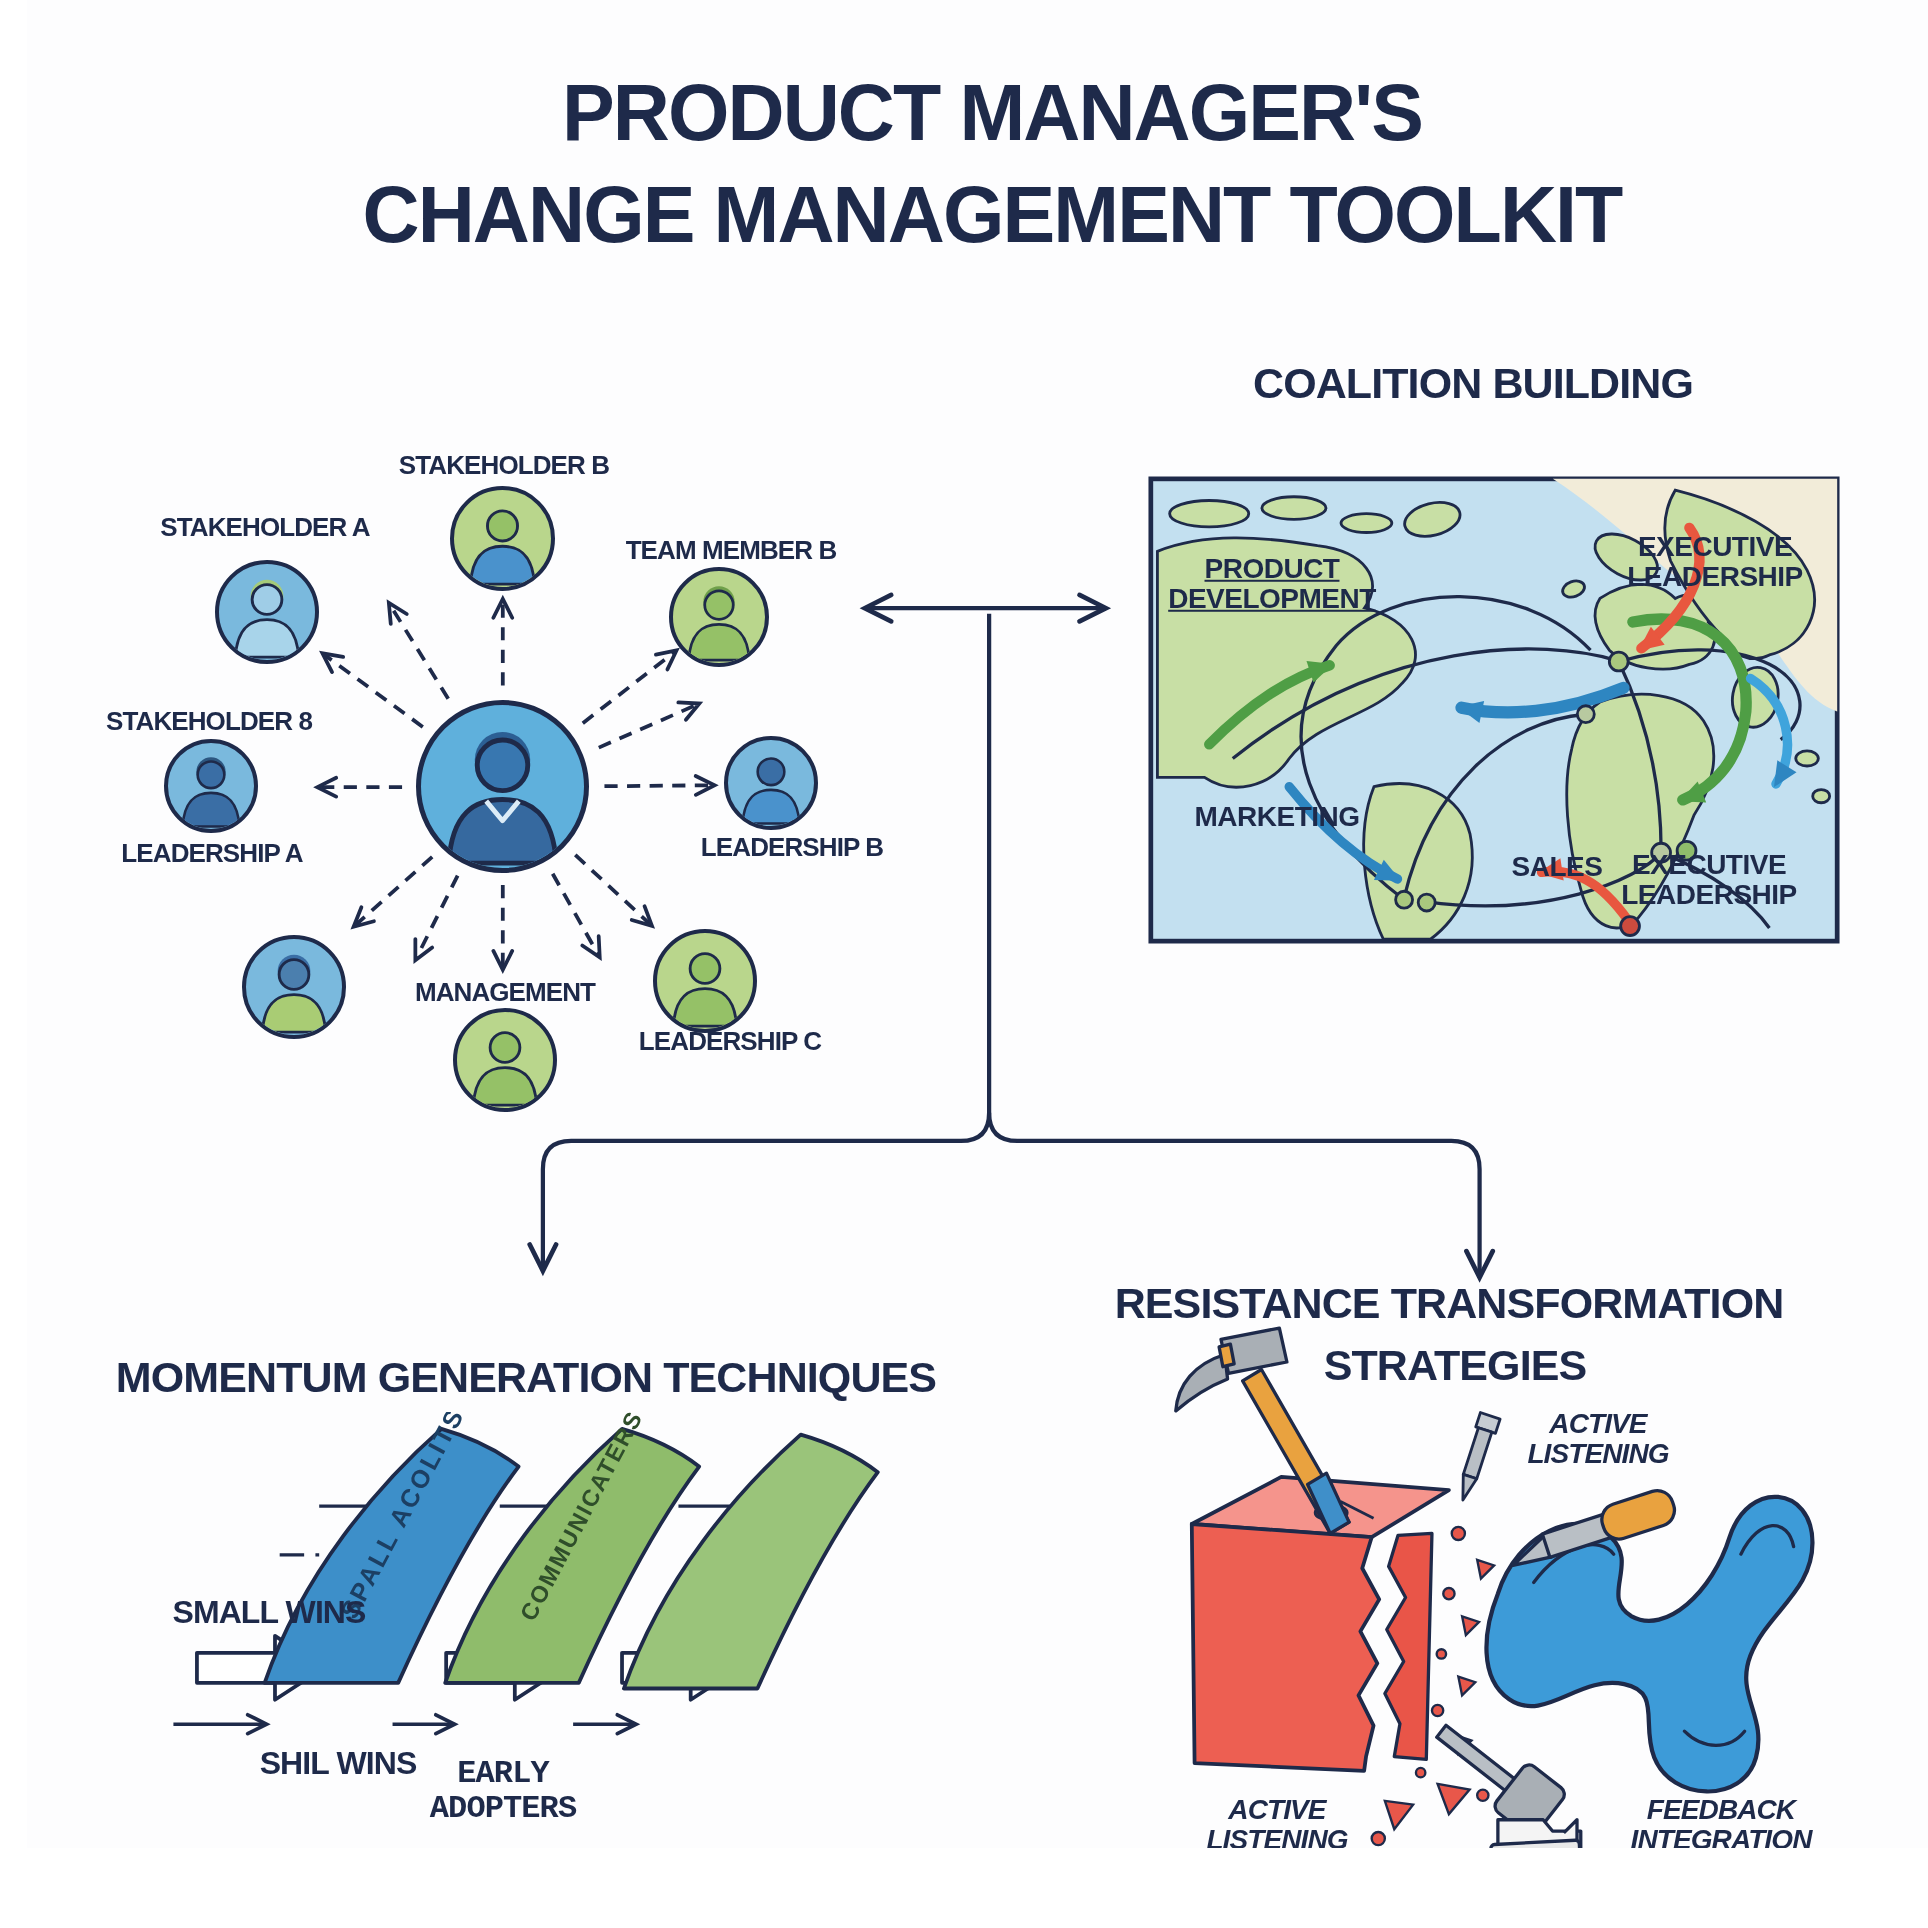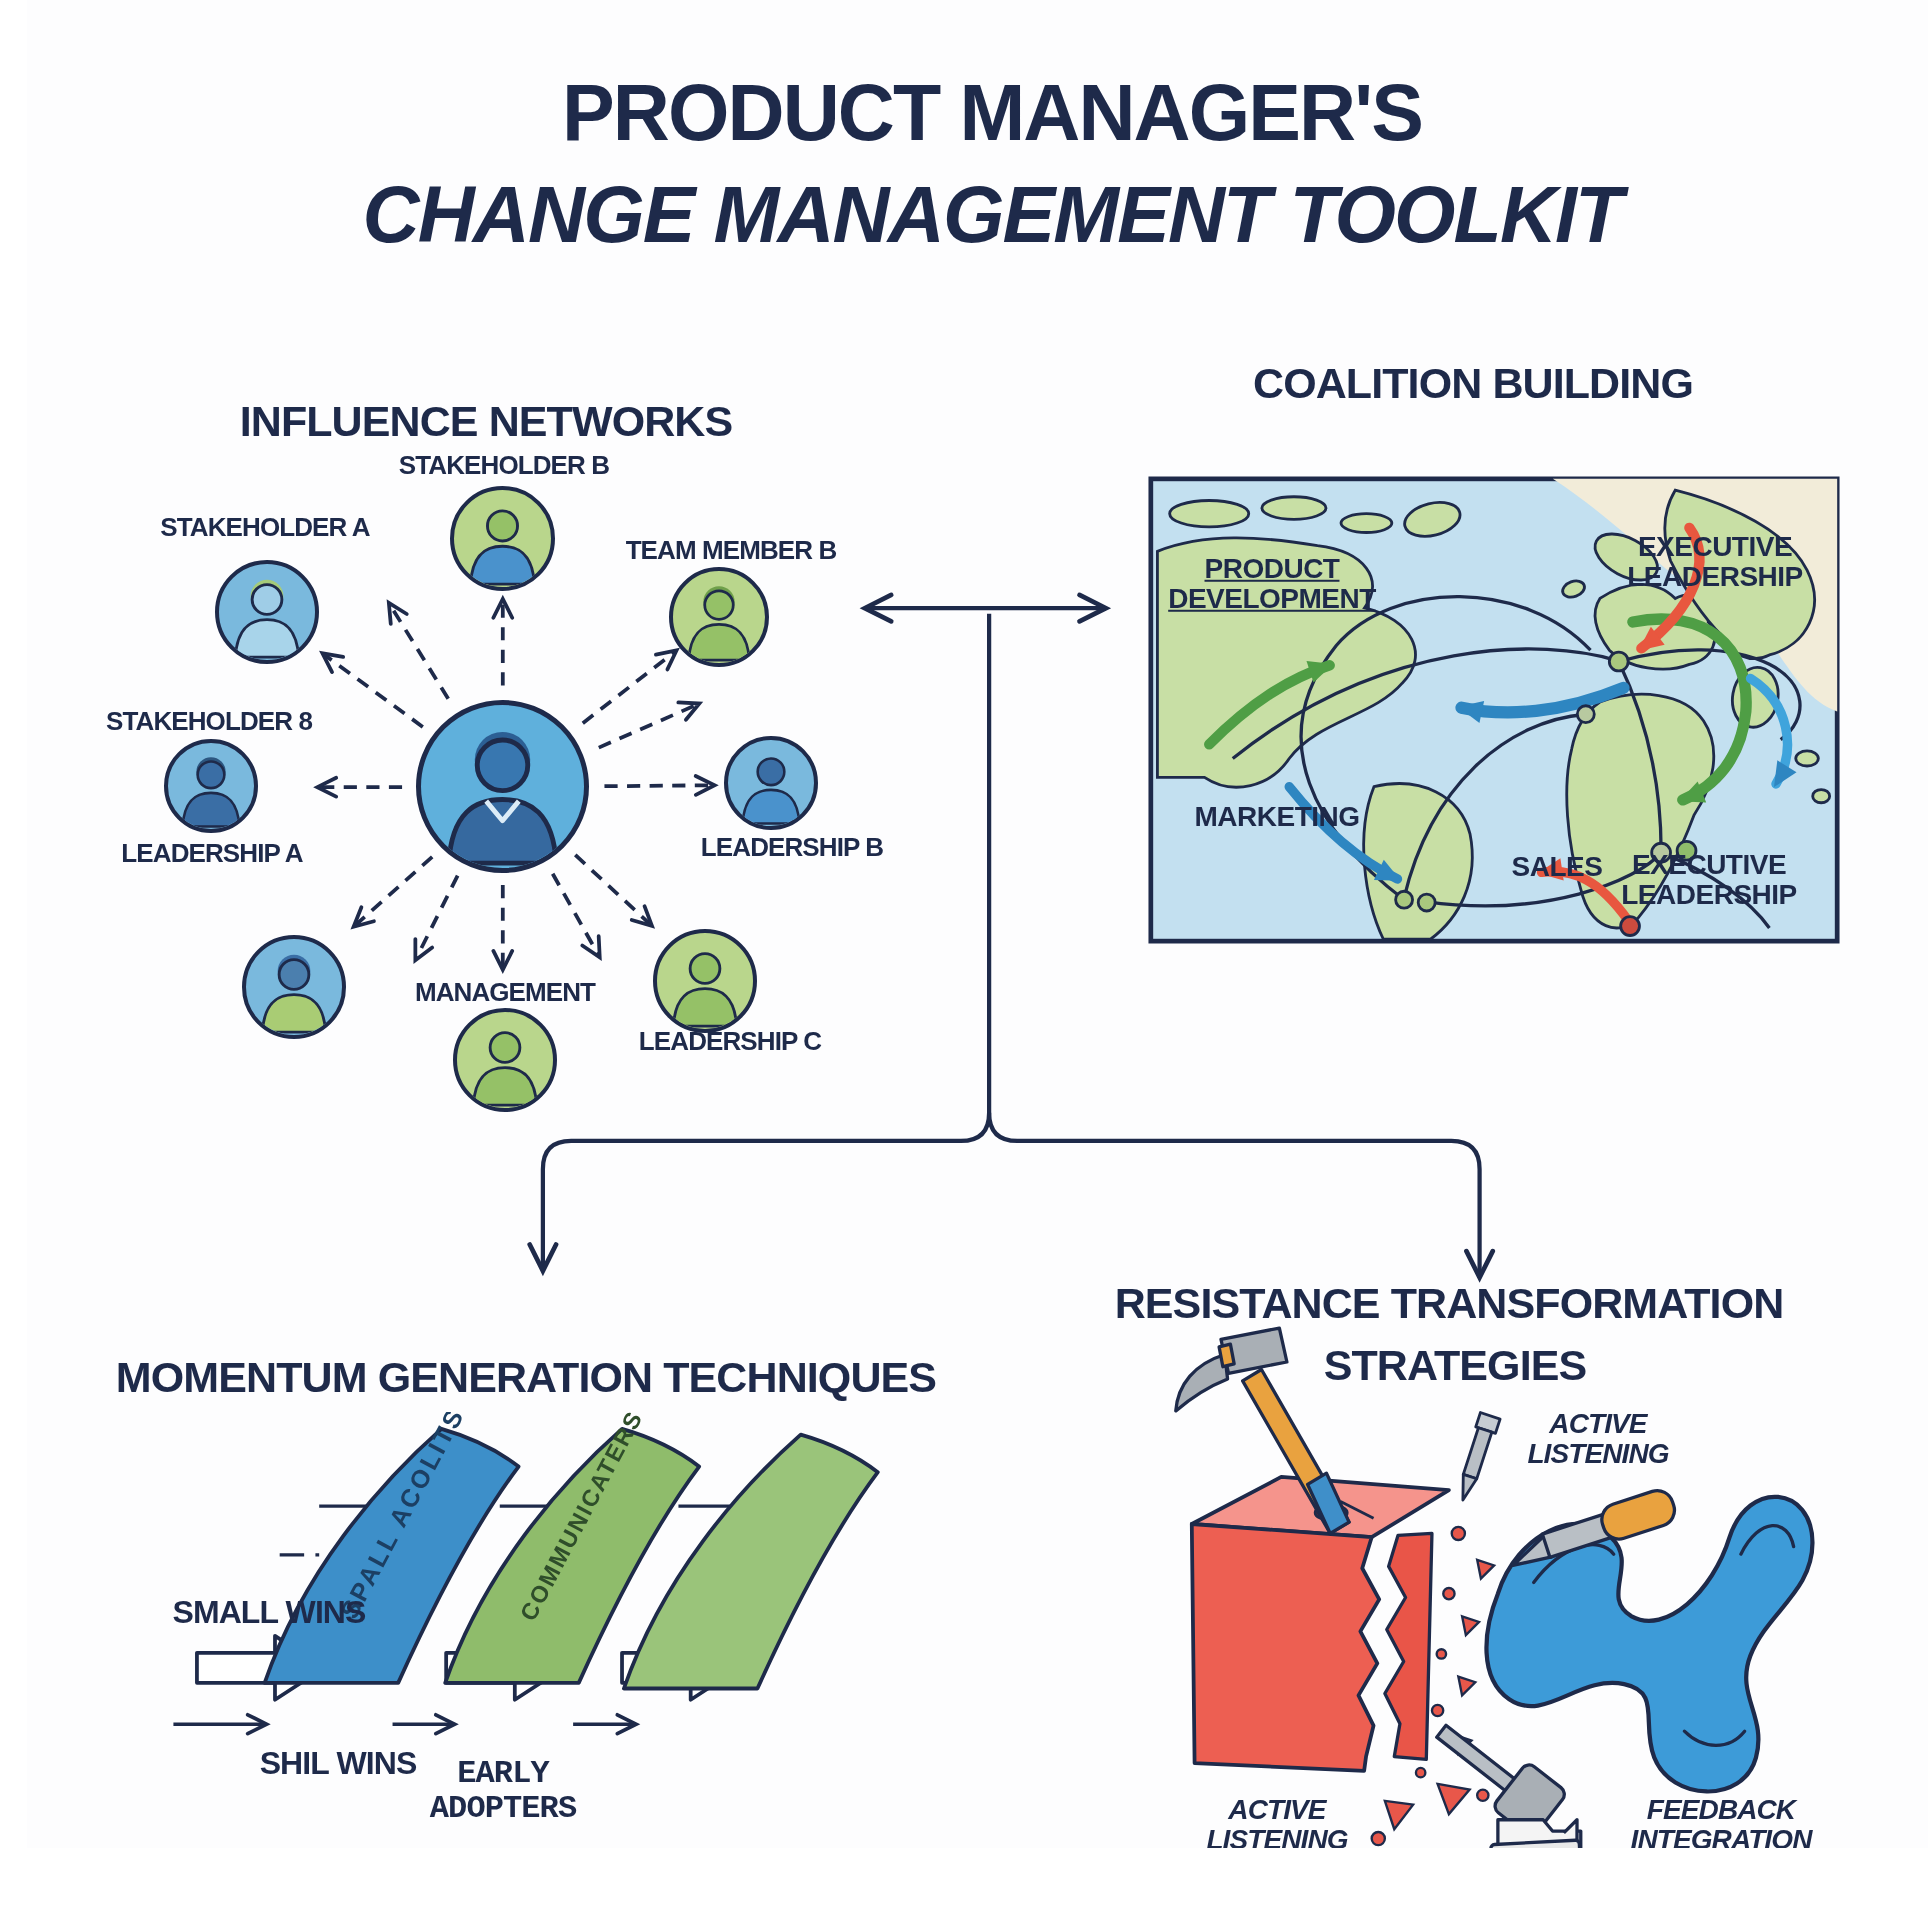--- a/index.html
+++ b/index.html
@@ -17,37 +17,36 @@
   .avatar{position:absolute;border-radius:50%;border:4.7px solid #1e2a4a;overflow:hidden;box-sizing:border-box;}
   svg{display:block;}
   .abs{position:absolute;}
 </style>
 </head>
 <body>
 
 <div id="canvas">
 
   <div class="label title" style="left:965px;top:113px;">PRODUCT MANAGER'S</div>
-  <div class="label title" style="left:965px;top:215px;font-style:italic;">CHANGE MANAGEMENT TOOLKIT</div>
+  <div class="label title" style="left:965px;top:215px;">CHANGE MANAGEMENT TOOLKIT</div>
 
   <svg class="abs" style="left:0;top:0;" width="1928" height="1928" viewBox="0 0 2048 2048" fill="none">
     <defs>
       <marker id="chev" markerUnits="userSpaceOnUse" markerWidth="44" markerHeight="44" viewBox="0 0 44 44" refX="34" refY="22" orient="auto-start-reverse">
         <path d="M8 8 L36 22 L8 36" fill="none" stroke="#1e2a4a" stroke-width="5" stroke-linecap="round"></path>
       </marker>
       <marker id="chevS" markerUnits="userSpaceOnUse" markerWidth="30" markerHeight="30" viewBox="0 0 30 30" refX="23" refY="15" orient="auto-start-reverse">
         <path d="M5 5 L25 15 L5 25" fill="none" stroke="#1e2a4a" stroke-width="4" stroke-linecap="round"></path>
       </marker>
     </defs>
     <path d="M892 646 L1144 646" stroke="#1e2a4a" stroke-width="4.5" marker-start="url(#chev)" marker-end="url(#chev)"></path>
     <path d="M1022 652 L1022 1182 Q1022 1212 992 1212 L578 1212 Q548 1212 548 1242 L548 1348" stroke="#1e2a4a" stroke-width="4.5" marker-end="url(#chev)"></path>
     <path d="M1022 1182 Q1022 1212 1052 1212 L1513 1212 Q1543 1212 1543 1242 L1543 1355" stroke="#1e2a4a" stroke-width="4.5" marker-end="url(#chev)"></path>
   </svg>
 
-  <div class="label heading" style="left:459px;top:421px;">INFLUENCE NETWORKS</div>
 
   <svg class="abs" style="left:85px;top:405px;" width="791" height="753" viewBox="0 0 840 800" fill="none" stroke="#1e2a4a" stroke-width="4" stroke-dasharray="14 10">
     <path d="M415 298 L415 208" marker-end="url(#chevS)"></path>
     <path d="M330 342 L225 265" marker-end="url(#chevS)"></path>
     <path d="M357 312 L295 212" marker-end="url(#chevS)"></path>
     <path d="M500 338 L598 262" marker-end="url(#chevS)"></path>
     <path d="M517 364 L622 318" marker-end="url(#chevS)"></path>
     <path d="M523 405 L638 404" marker-end="url(#chevS)"></path>
     <path d="M492 478 L572 552" marker-end="url(#chevS)"></path>
     <path d="M468 498 L517 585" marker-end="url(#chevS)"></path>

